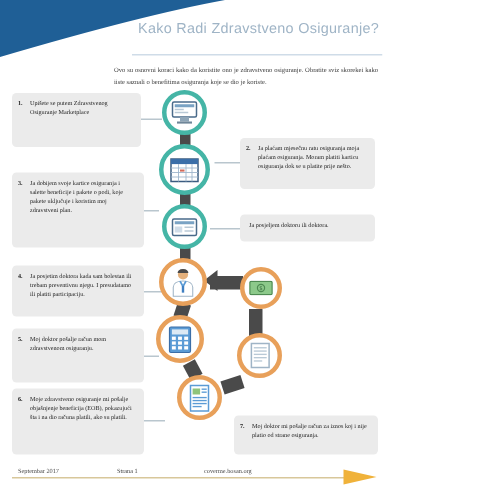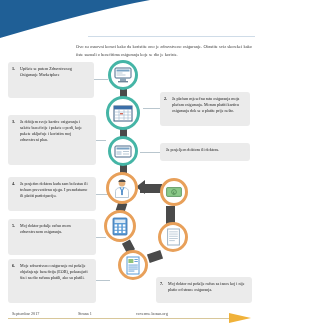--- a/index.html
+++ b/index.html
@@ -117,20 +117,21 @@
 <body>
 
 <div class="page">
 
   <div class="header-swoosh">
     <svg width="150" height="42" viewBox="0 0 150 42" xmlns="http://www.w3.org/2000/svg">
       <path d="M0 0 L150 0 Q95 10 0 38 Z" fill="#1f5f96"></path>
     </svg>
   </div>
   <div class="header-rule"></div>
+  <div class="title">Kako Radi Zdravstveno Osiguranje?</div>
   <div class="intro">Ovo su osnovni koraci kako da koristite ono je zdravstveno osiguranje. Obratite sviz skorekei kako iiste saznali o benefitima osiguranja koje se dio je koriste.</div>
 
   <div class="conn c1"></div>
   <div class="conn c7"></div>
   <div class="conn c3"></div>
   <div class="conn c2"></div>
   <div class="conn c4"></div>
   <div class="conn c5"></div>
   <div class="conn c6"></div>
 

